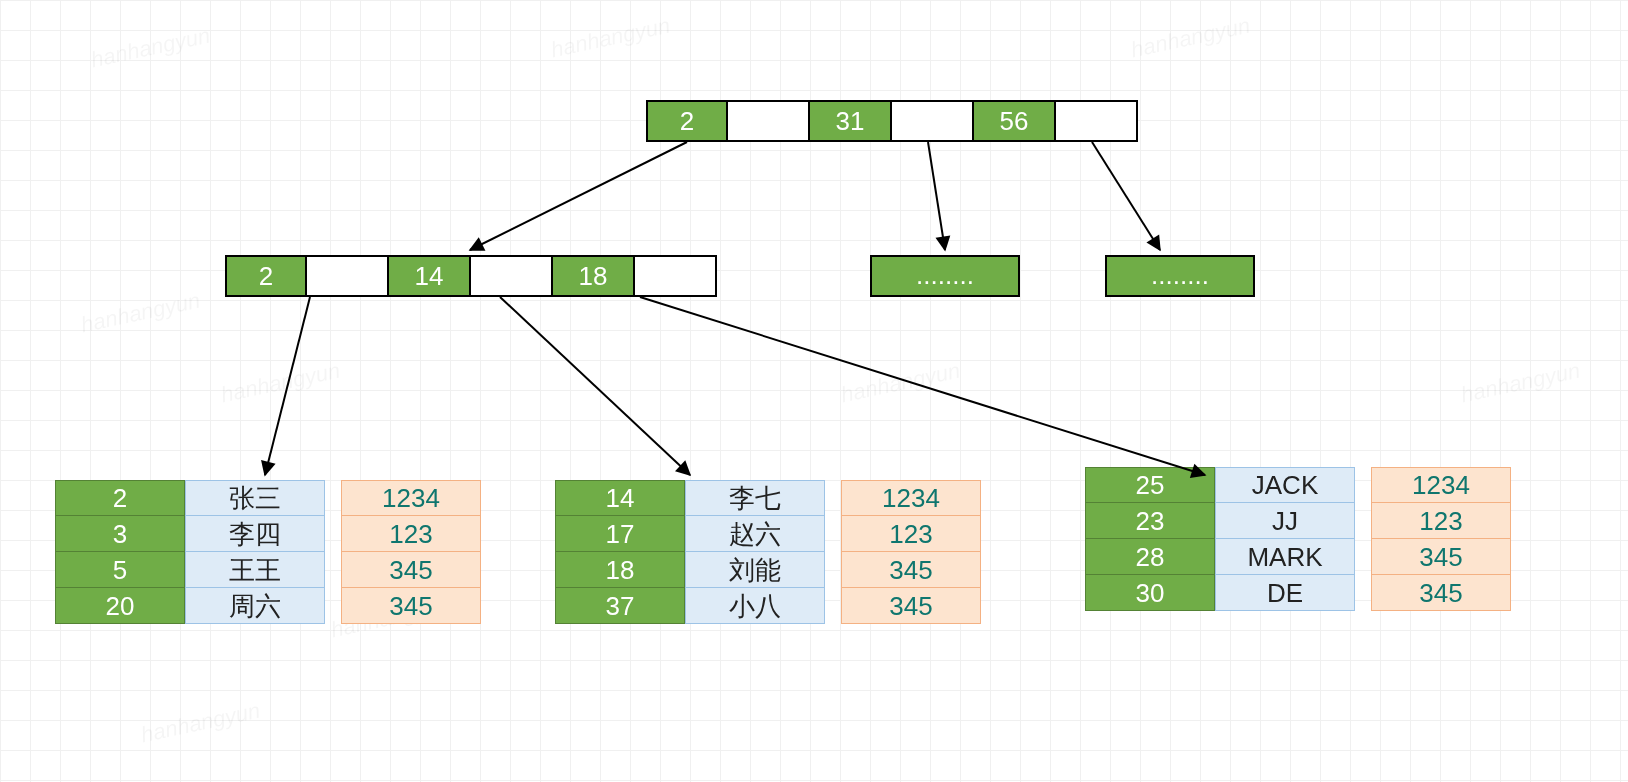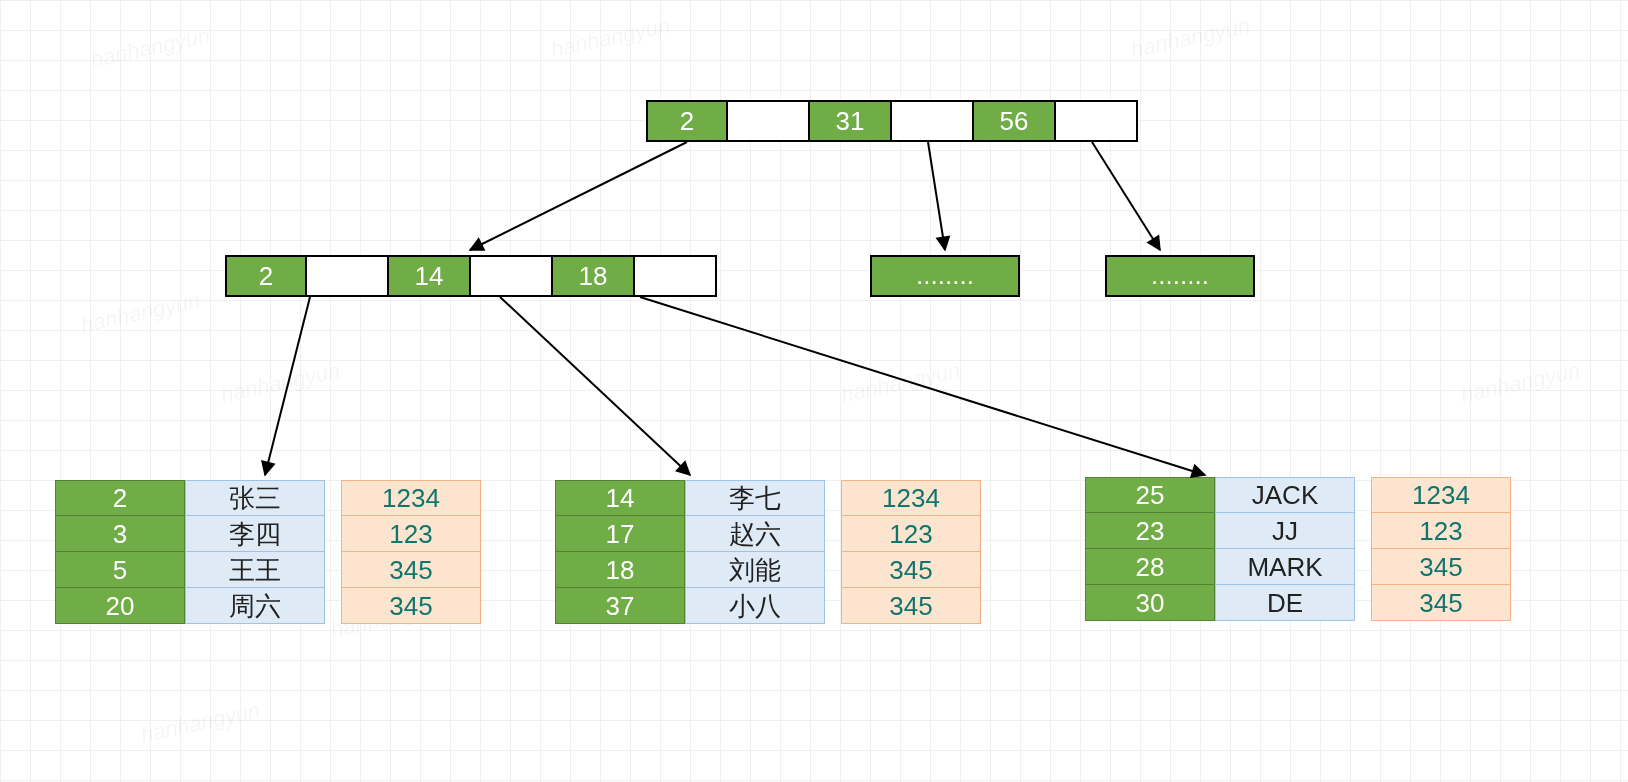--- a/index.html
+++ b/index.html
@@ -202,21 +202,21 @@
       <div class="lc lc-name">刘能</div>
       <div class="lc lc-val">345</div>
     </div>
     <div class="row">
       <div class="lc lc-id">37</div>
       <div class="lc lc-name">小八</div>
       <div class="lc lc-val">345</div>
     </div>
   </div>
 
-  <div class="leaf" style="left:1085px; top:477px;">
+  <div class="leaf" style="left:1085px; top:467px;">
     <div class="row">
       <div class="lc lc-id">25</div>
       <div class="lc lc-name">JACK</div>
       <div class="lc lc-val">1234</div>
     </div>
     <div class="row">
       <div class="lc lc-id">23</div>
       <div class="lc lc-name">JJ</div>
       <div class="lc lc-val">123</div>
     </div>

